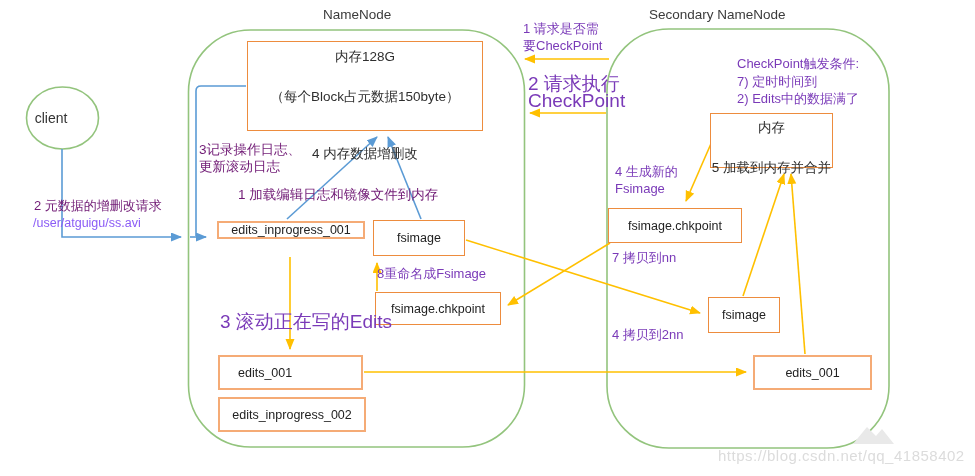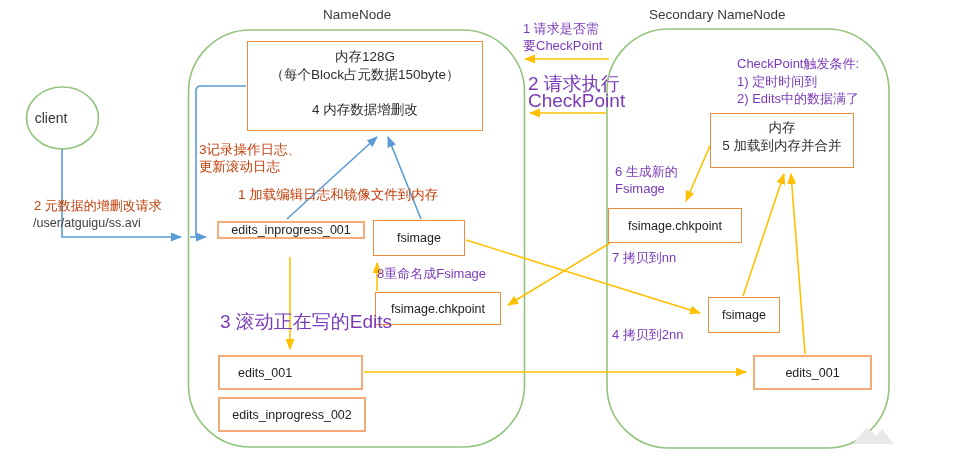--- a/index.html
+++ b/index.html
@@ -1,24 +1,24 @@
 <!DOCTYPE html>
 <html><head>
 <meta charset="utf-8">
 <style>
   html,body{margin:0;padding:0;background:#fff;}
   .canvas{position:relative;width:975px;height:476px;background:#ffffff;overflow:hidden;
           font-family:"Liberation Sans","DejaVu Sans",sans-serif;}
   svg.wires{position:absolute;left:0;top:0;z-index:1;}
-  .lbl{position:absolute;z-index:3;white-space:nowrap;color:#c2410c;font-size:13.5px;line-height:17px;}
+  .lbl{position:absolute;z-index:3;white-space:nowrap;color:#701a75;font-size:13.5px;line-height:17px;}
   .purple{color:#7a3ab8;}
-  .small{font-size:12.5px;color:#404040;}
+  .small{font-size:12.5px;color:#8b5cf6;}
   .obox{position:absolute;z-index:2;background:#ffffff;border:1.5px solid #ed8c3e;
         display:flex;align-items:center;justify-content:center;
-        color:#222;font-size:12.5px;white-space:nowrap;box-sizing:border-box;}
+        color:#222;font-size:12.5px;white-space:nowrap;box-sizing:border-box;gap:22px;}
   .obox.light{border:2px solid #f5ab76;}
   .obox.col{flex-direction:column;justify-content:flex-start;}
   .obox.leftpad{justify-content:flex-start;padding-left:18px;}
   .memline{line-height:18px;font-size:13.5px;color:#2f2f2f;}
   .title{position:absolute;z-index:3;color:#3b3b3b;font-size:13.5px;white-space:nowrap;}
   .client-label{position:absolute;z-index:3;left:27px;top:110px;width:48px;text-align:center;
                 color:#333;font-size:14px;}
   .watermark{position:absolute;z-index:3;left:718px;top:447px;color:#dcdcdc;
              font-size:15px;letter-spacing:.5px;white-space:nowrap;}
 </style>
@@ -69,21 +69,21 @@
     <div class="memline">内存128G</div>
     <div class="memline">（每个Block占元数据150byte）</div>
     <div class="memline" style="margin-top:17px;">4 内存数据增删改</div>
   </div>
   <div class="obox light" style="left:217px;top:221px;width:148px;height:18px;">edits_inprogress_001</div>
   <div class="obox" style="left:373px;top:220px;width:92px;height:36px;">fsimage</div>
   <div class="obox" style="left:375px;top:292px;width:126px;height:33px;">fsimage.chkpoint</div>
   <div class="obox light leftpad" style="left:218px;top:355px;width:145px;height:35px;">edits_001</div>
   <div class="obox light" style="left:218px;top:397px;width:148px;height:35px;text-align:right;">edits_inprogress_002</div>
 
-  <div class="obox col" style="left:710px;top:113px;width:144px;height:55px;padding-top:5px;">
+  <div class="obox col" style="left:710px;top:113px;width:123px;height:55px;padding-top:5px;">
     <div class="memline">内存</div>
     <div class="memline purple">5 加载到内存并合并</div>
   </div>
   <div class="obox" style="left:608px;top:208px;width:134px;height:35px;">fsimage.chkpoint</div>
   <div class="obox" style="left:708px;top:297px;width:72px;height:36px;">fsimage</div>
   <div class="obox light" style="left:753px;top:355px;width:119px;height:35px;">edits_001</div>
 
   <div class="lbl" style="left:34px;top:197px;font-size:13px;">2 元数据的增删改请求</div>
   <div class="lbl small" style="left:33px;top:215px;">/user/atguigu/ss.avi</div>
   <div class="lbl" style="left:199px;top:141px;">
@@ -95,26 +95,27 @@
   <div class="lbl purple" style="left:523px;top:20px;font-size:13px;">
     <div>1 请求是否需</div>
     <div>要CheckPoint</div>
   </div>
   <div class="lbl purple" style="left:528px;top:75px;font-size:19px;">
     <div>2 请求执行</div>
     <div>CheckPoint</div>
   </div>
   <div class="lbl purple" style="left:737px;top:55px;font-size:13px;line-height:17.5px;">
     <div>CheckPoint触发条件:</div>
-    <div>1) 定时时间到</div>
+    <div>7) 定时时间到</div>
     <div>2) Edits中的数据满了</div>
   </div>
   <div class="lbl purple" style="left:377px;top:265px;font-size:13px;">8重命名成Fsimage</div>
   <div class="lbl purple" style="left:220px;top:313px;font-size:19px;">3 滚动正在写的Edits</div>
   <div class="lbl purple" style="left:615px;top:163px;font-size:13px;">
-    <div>6 生成新的</div>
+    <div>4 生成新的</div>
     <div>Fsimage</div>
   </div>
   <div class="lbl purple" style="left:612px;top:249px;font-size:13px;">7 拷贝到nn</div>
   <div class="lbl purple" style="left:612px;top:326px;font-size:13px;">4 拷贝到2nn</div>
 
+  <div class="watermark">https://blog.csdn.net/qq_41858402</div>
 
 </div>
 
 </body></html>

